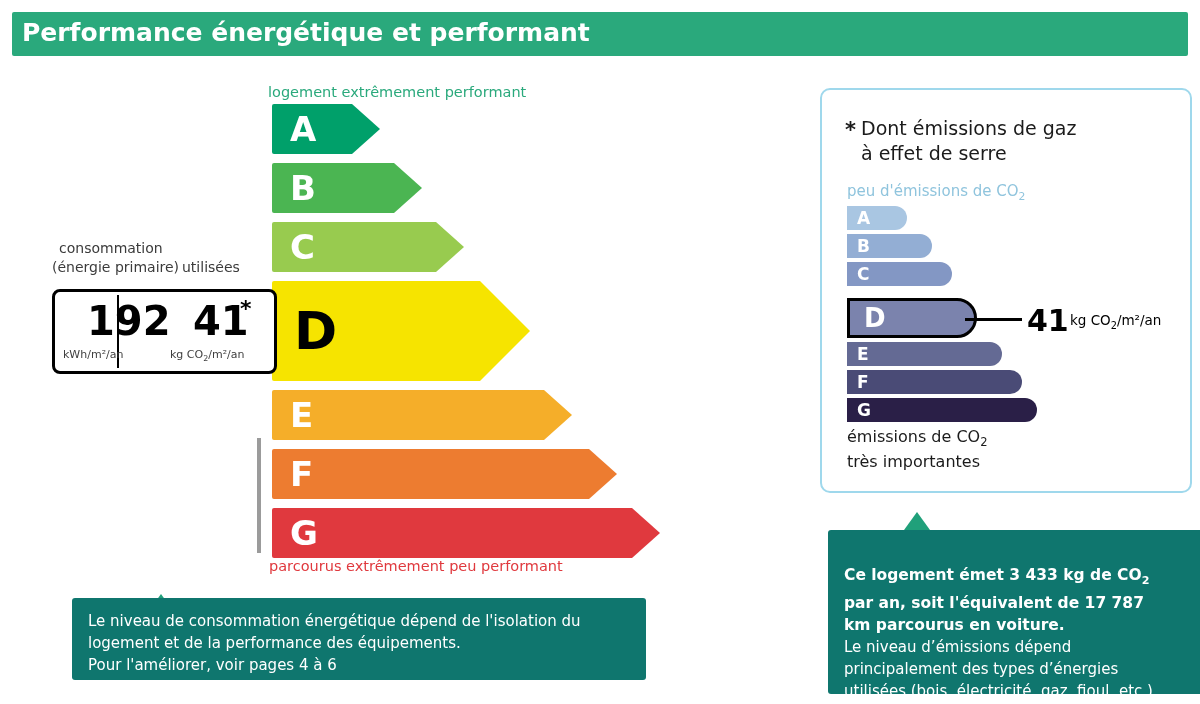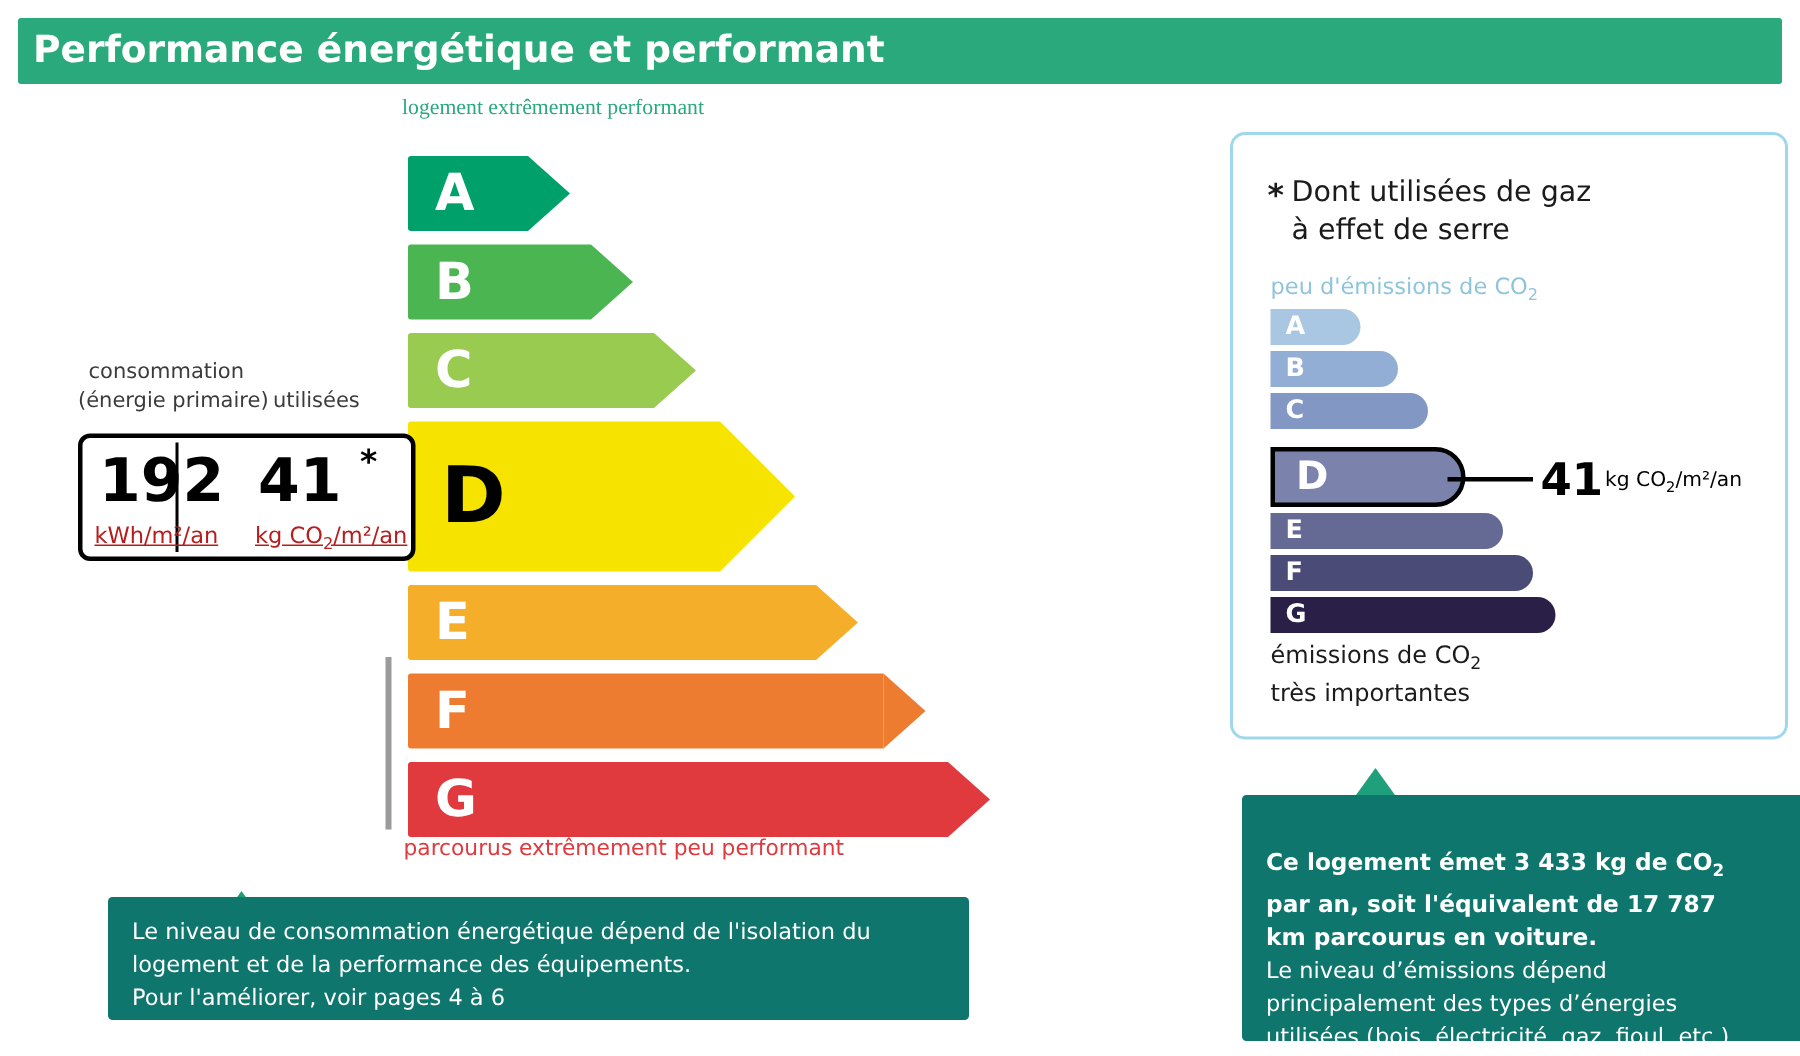--- a/index.html
+++ b/index.html
@@ -33,25 +33,24 @@
     font-weight: bold;
     color: #ffffff;
     letter-spacing: 0px;
     white-space: nowrap;
   }
 
   
   .energy-top-label {
     position: absolute;
     left: 268px;
-    top: 64px;
+    top: 84px;
     font-size: 14.5px;
     color: #2aa97c;
     white-space: nowrap;
-    font-family: Liberation Serif, serif;
   }
   .energy-bottom-label {
     position: absolute;
     left: 269px;
     top: 558px;
     font-size: 14.5px;
     color: #e0393e;
     white-space: nowrap;
   }
 
@@ -106,27 +105,27 @@
     width: 2px;
     height: 73px;
     background: #000;
   }
   .cons-value {
     position: absolute;
     font-weight: bold;
     color: #000;
     font-size: 40px;
     line-height: 1;
+    margin-left: 21px;
   }
   .cons-unit {
     position: absolute;
-    font-size: 15px;
-    color: #b91c1c;
-    white-space: nowrap;
-    text-decoration: underline;
+    font-size: 11px;
+    color: #404040;
+    white-space: nowrap;
   }
   .cons-head {
     position: absolute;
     font-size: 14px;
     color: #3b3b3b;
     white-space: nowrap;
   }
   .star-sup {
     position: absolute;
     left: 240px;
@@ -334,21 +333,21 @@
 <div class="cons-box"></div>
 <div class="cons-divider"></div>
 <div class="cons-value" style="left:66px; top:301px;">192</div>
 <div class="cons-unit" style="left:63px; top:348px;">kWh/m²/an</div>
 <div class="cons-value" style="left:172px; top:301px;">41</div>
 <div class="cons-unit" style="left:170px; top:348px;">kg CO<sub>2</sub>/m²/an</div>
 <div class="star-sup">*</div>
 
 <div class="co2-panel"></div>
 <div class="co2-star">*</div>
-<div class="co2-title" style="padding-left:16px;">Dont utilisées de gaz
+<div class="co2-title" style="padding-left:16px;">Dont émissions de gaz
 à effet de serre</div>
 <div class="co2-sub-top">peu d'émissions de CO<sub>2</sub></div>
 
 <div class="co2-bar" style="left:847px; top:206px; width:60px; background:#a9c6e2;">
   <span class="co2-letter">A</span>
 </div>
 <div class="co2-bar" style="left:847px; top:234px; width:85px; background:#93aed4;">
   <span class="co2-letter">B</span>
 </div>
 <div class="co2-bar" style="left:847px; top:262px; width:105px; background:#8397c4;">

